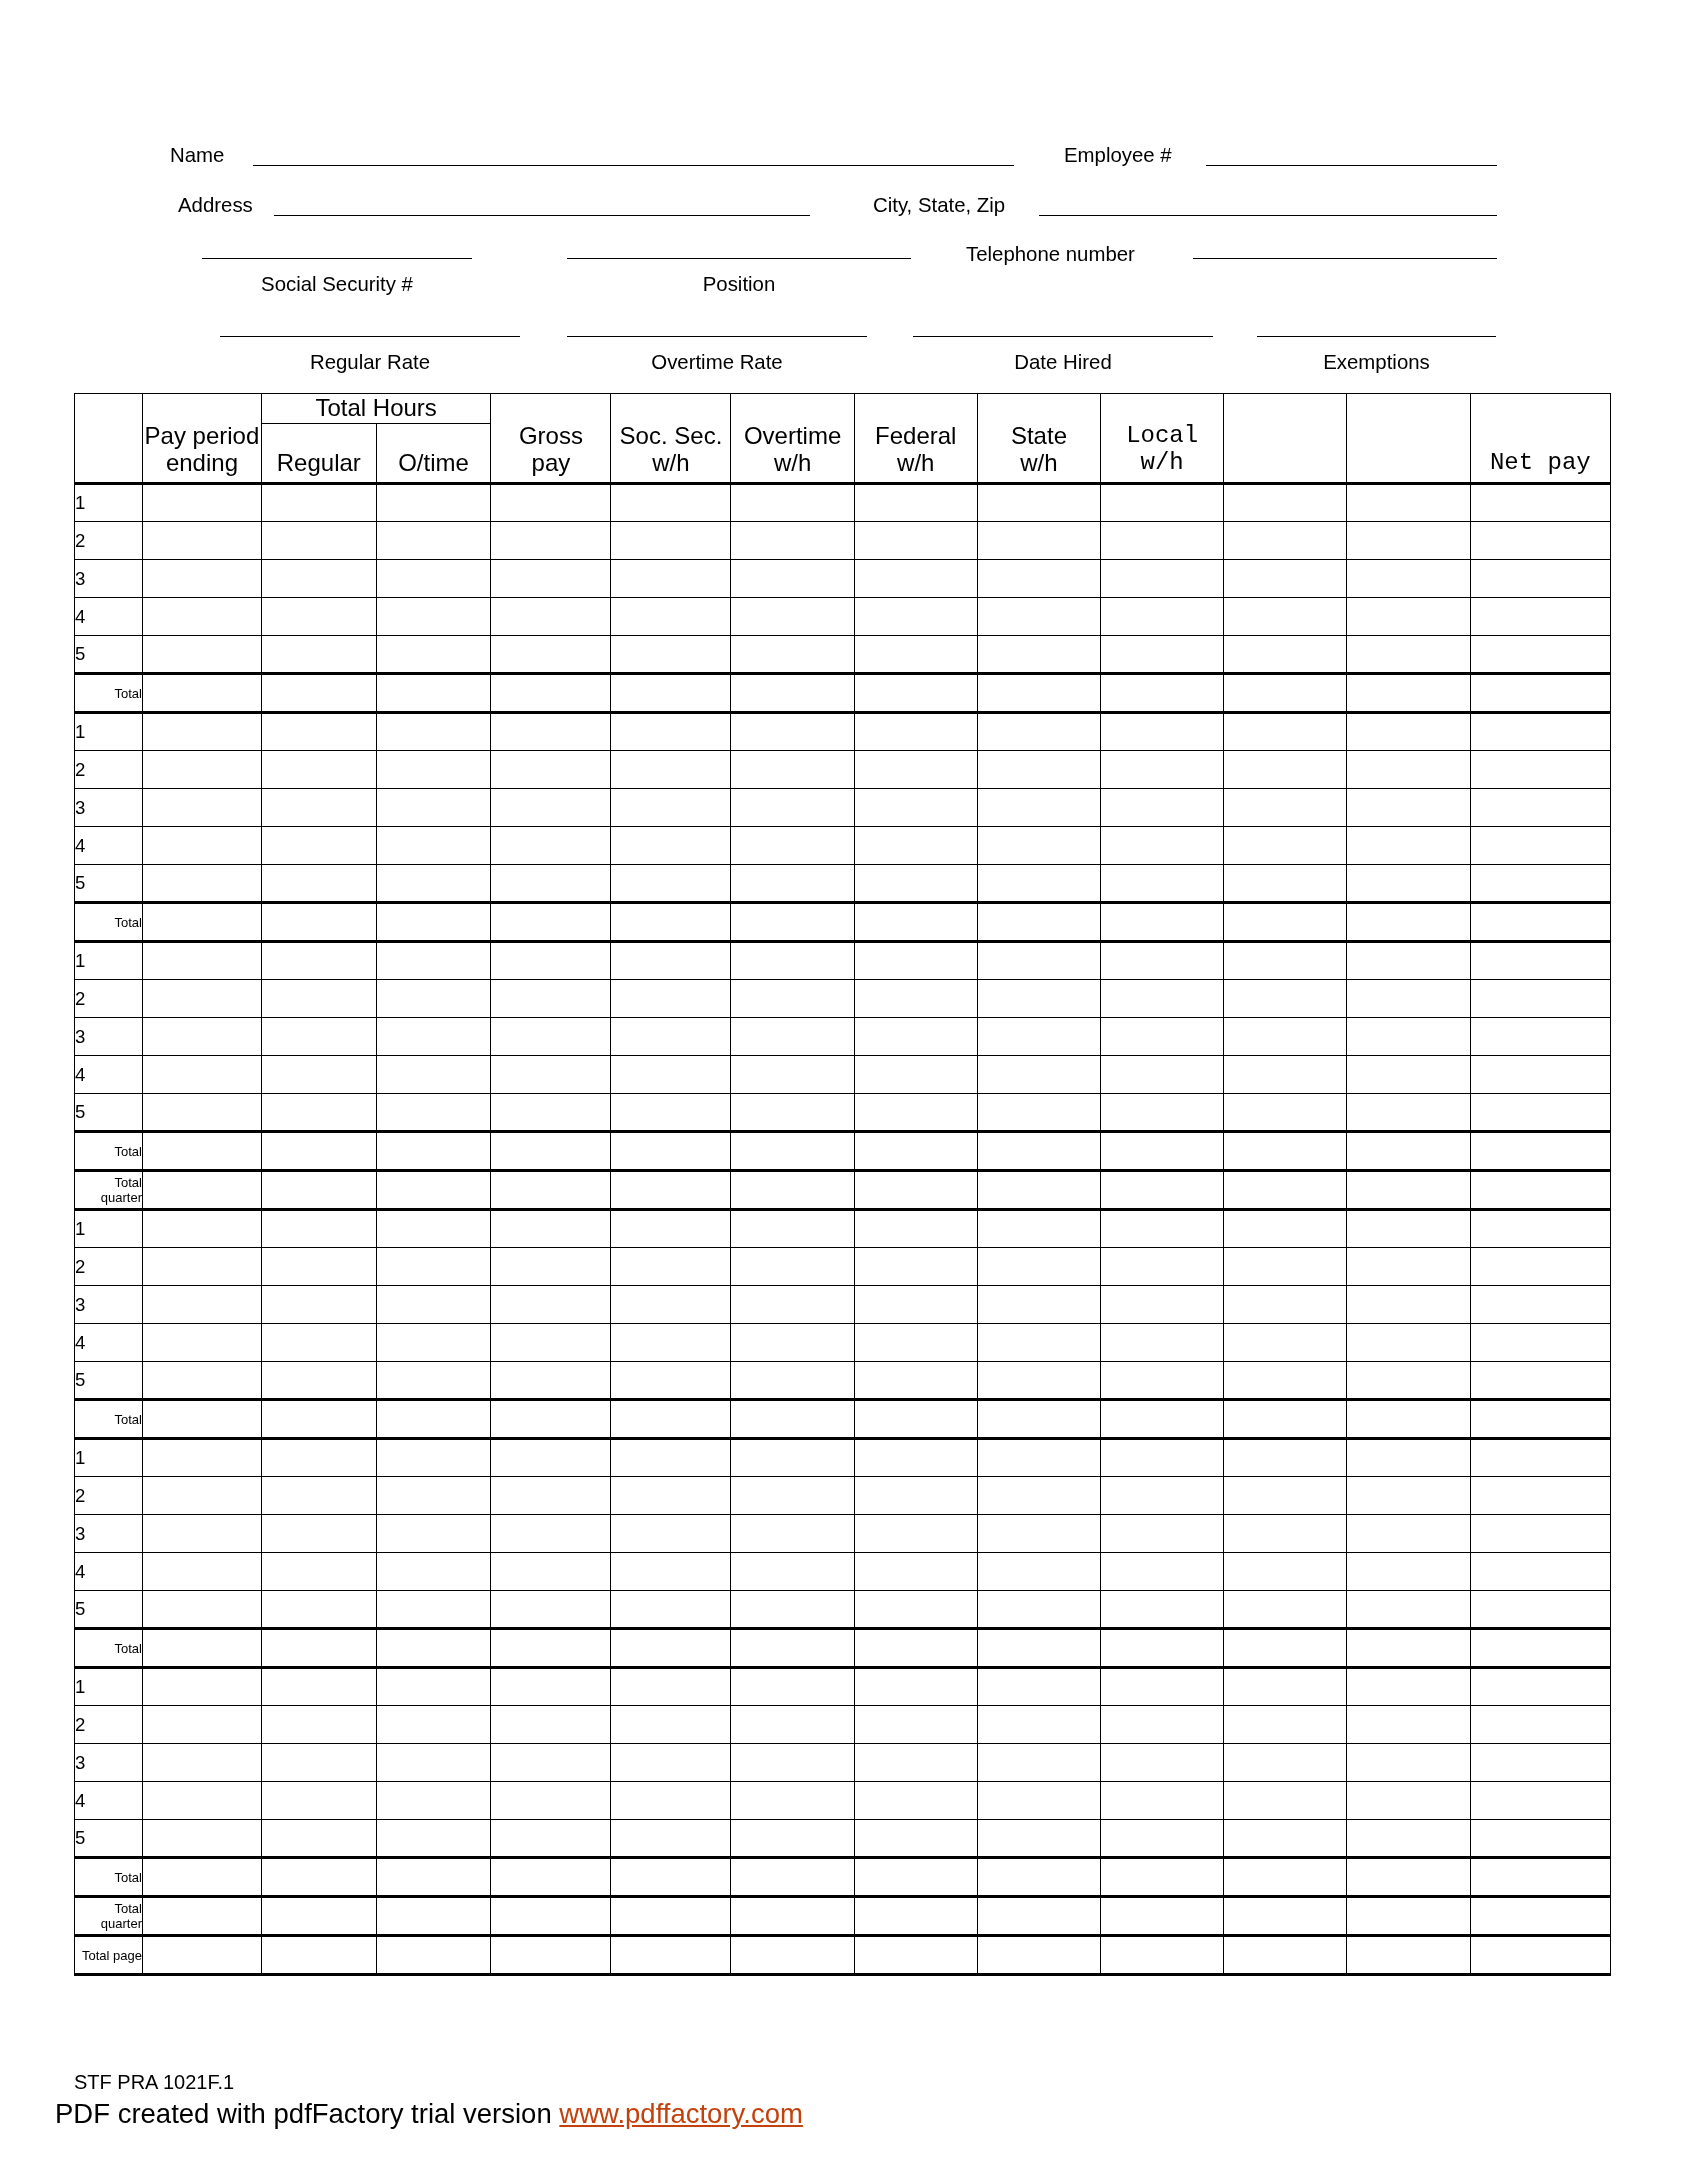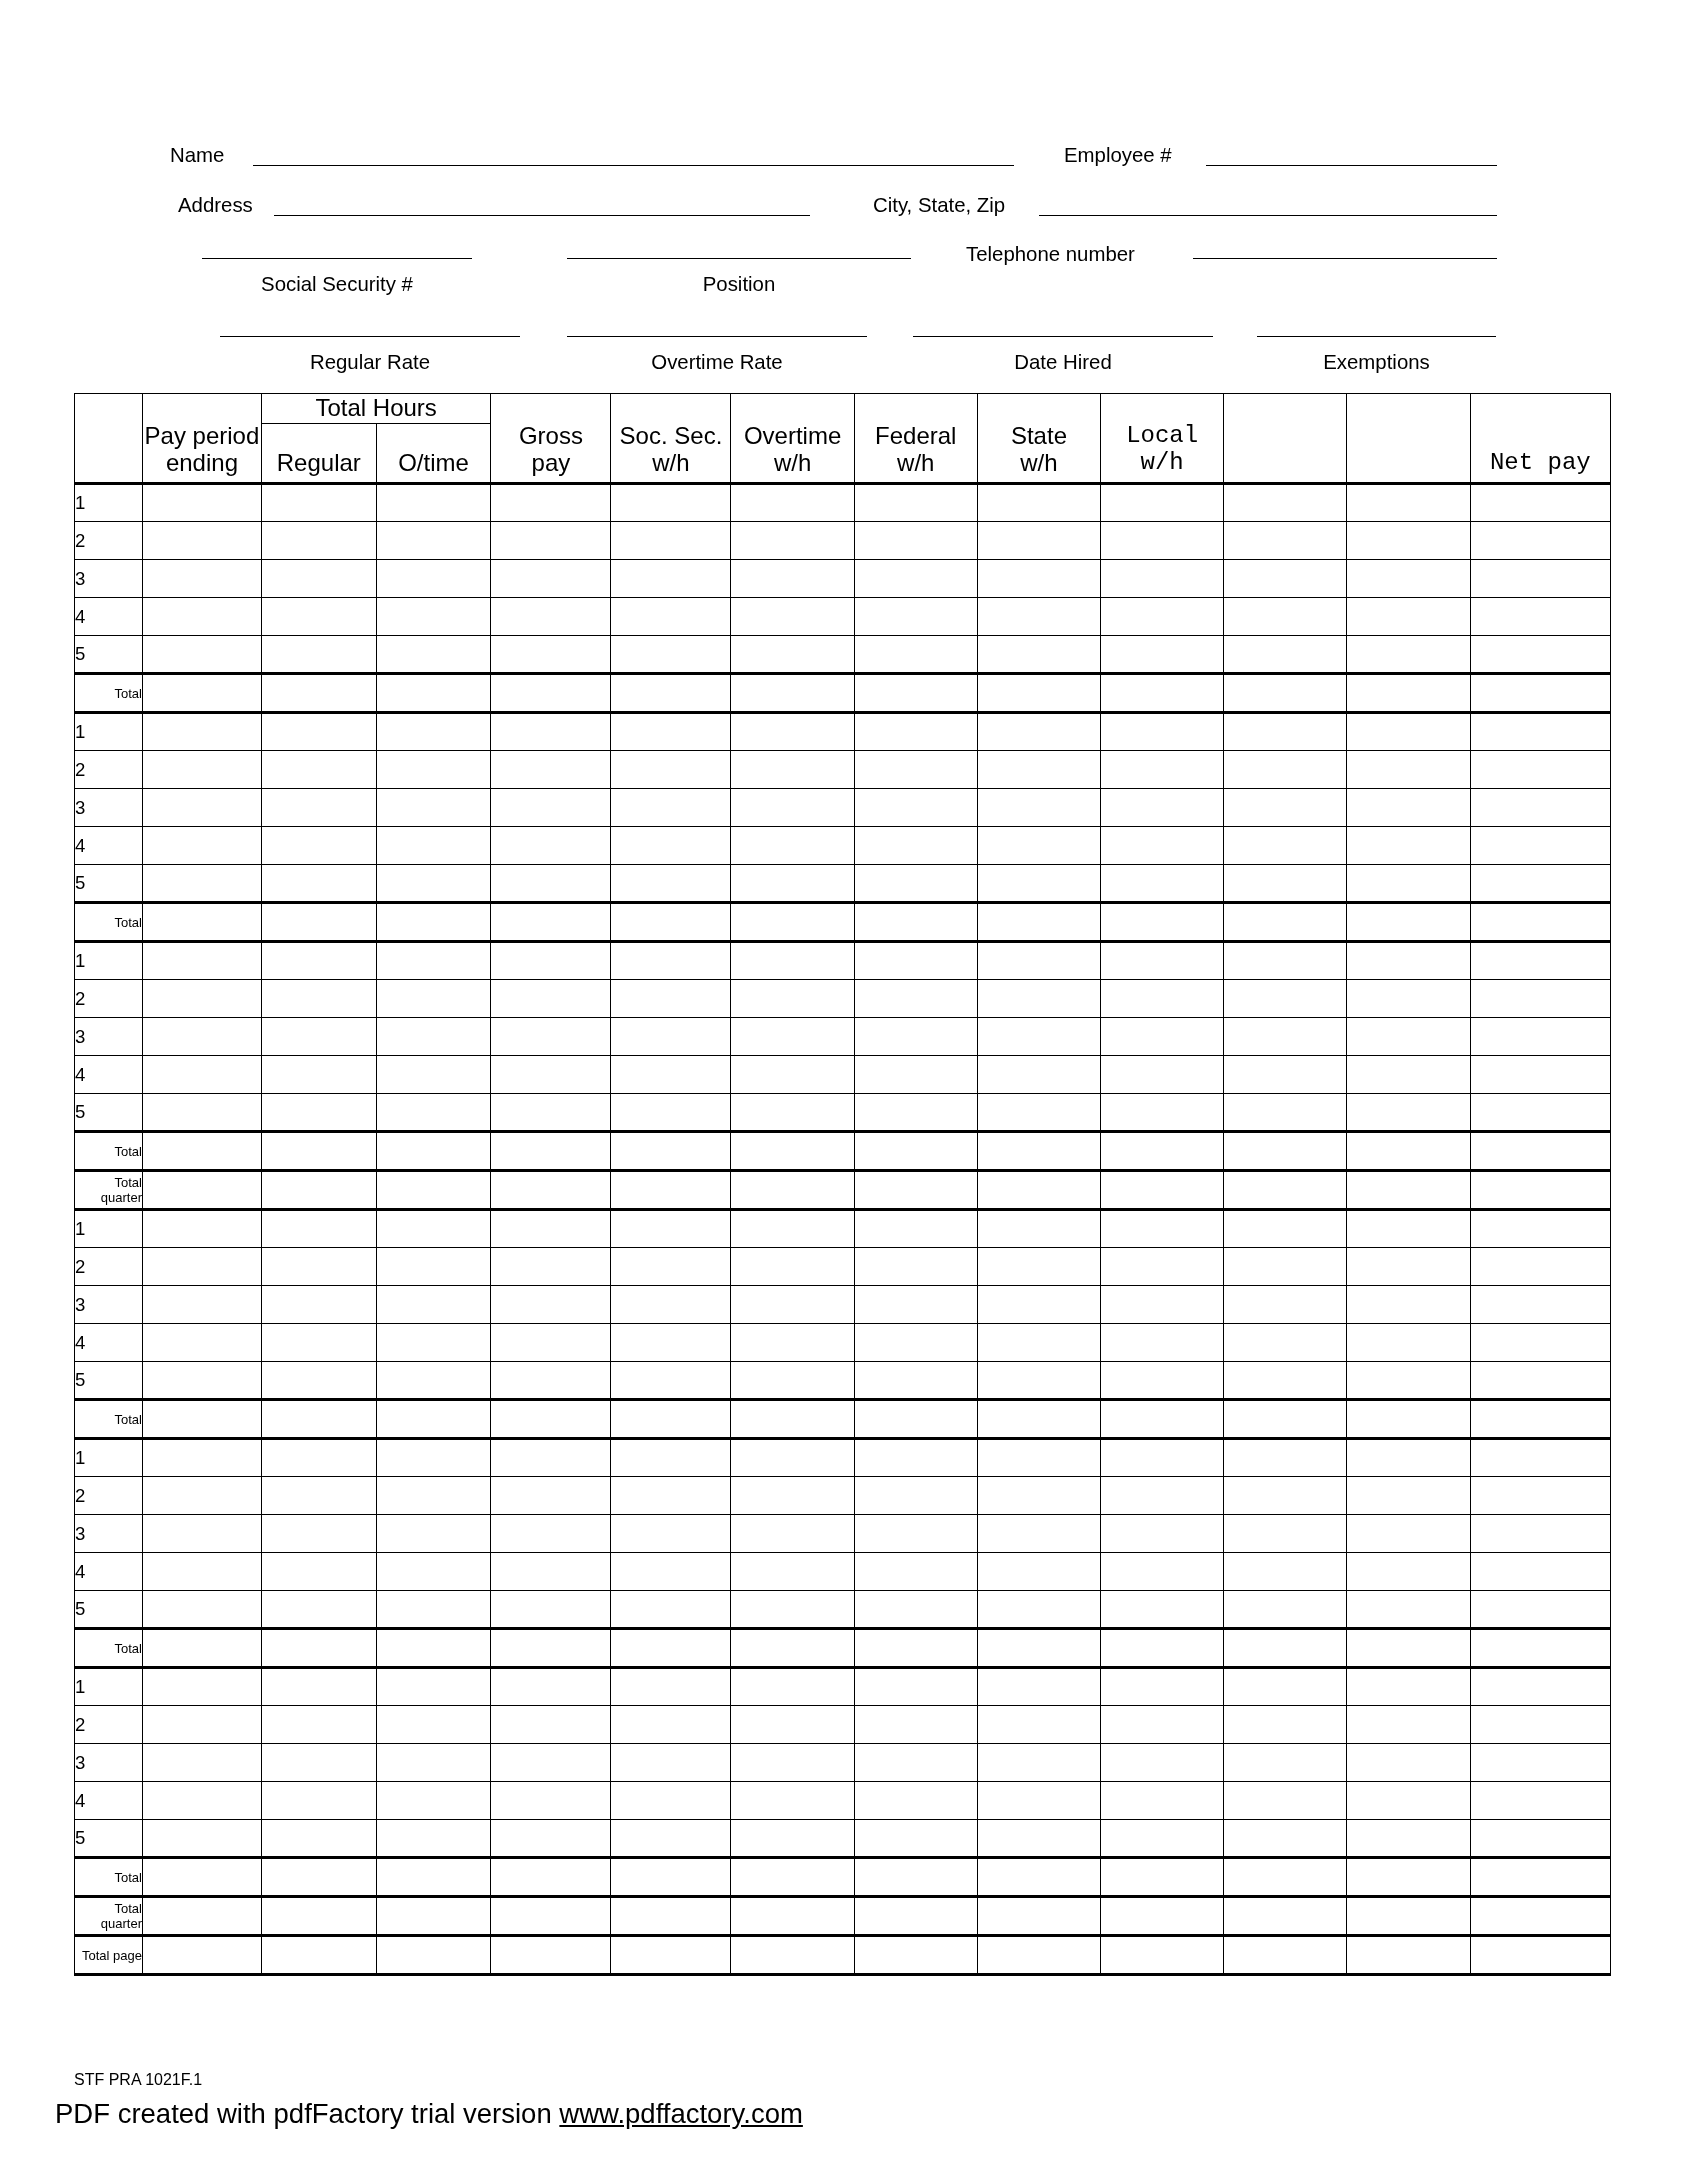--- a/index.html
+++ b/index.html
@@ -137,34 +137,34 @@
   .grid .c-local { width: 116px; }
   .grid .c-b1 { width: 116px; }
   .grid .c-b2 { width: 116px; }
   .grid .c-net { width: 132px; }
 
   
   .foot-code {
     position: absolute;
     left: 74px;
     top: 2071px;
-    font-size: 16px;
+    font-size: 20px;
     color: #000000;
     white-space: nowrap;
   }
   .foot-line {
     position: absolute;
     left: 55px;
     top: 2098px;
     font-size: 27.5px;
     color: #000000;
     white-space: nowrap;
   }
   .foot-link {
-    color: #000000;
+    color: #c2410c;
     text-decoration: underline;
   }
 </style>
 </head>
 <body>
 
 <div class="page">
   <div class="sheet">
 
 

